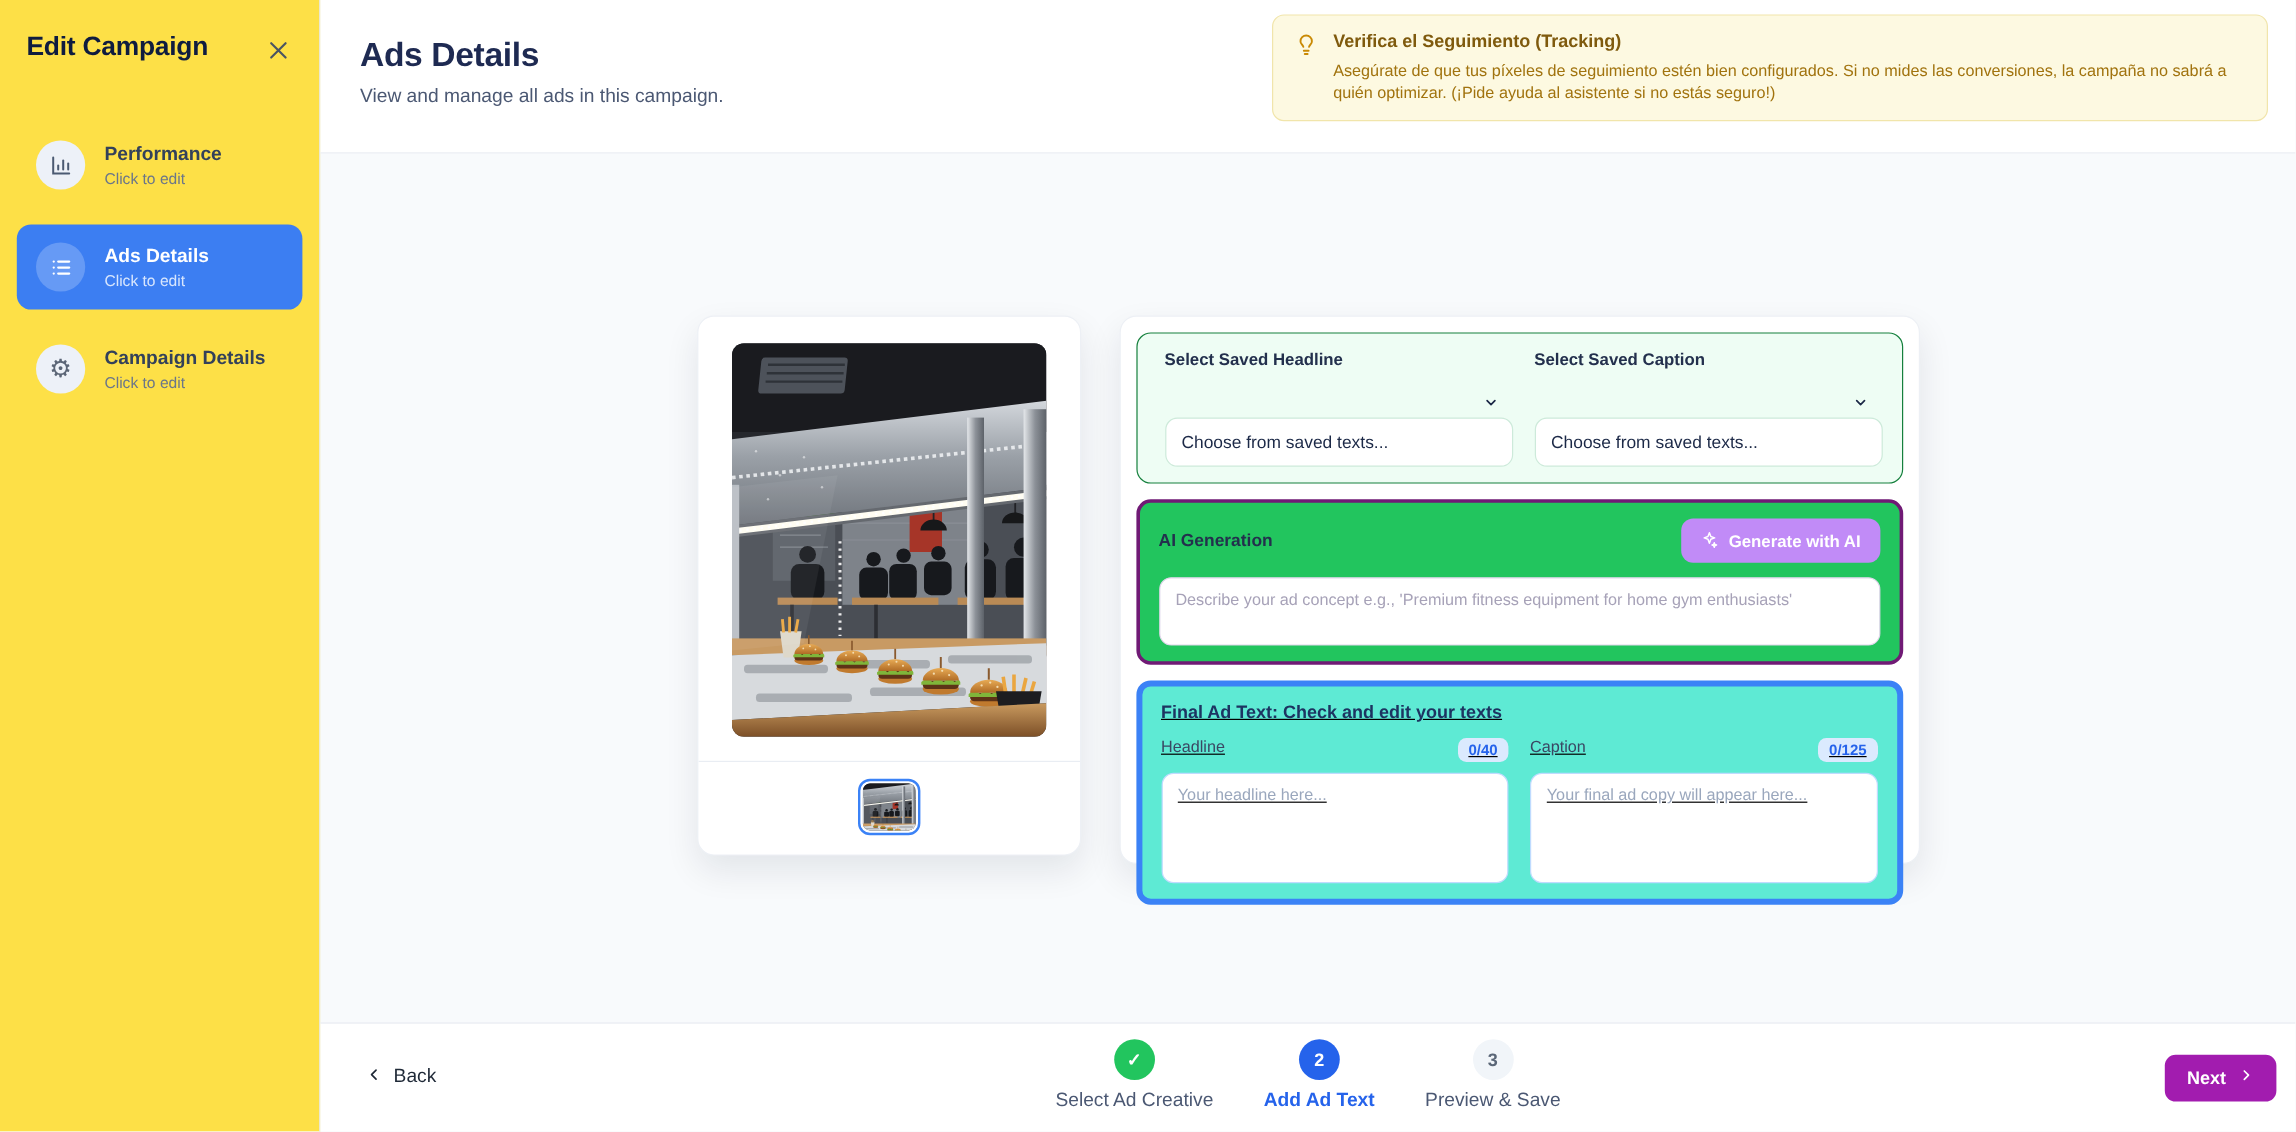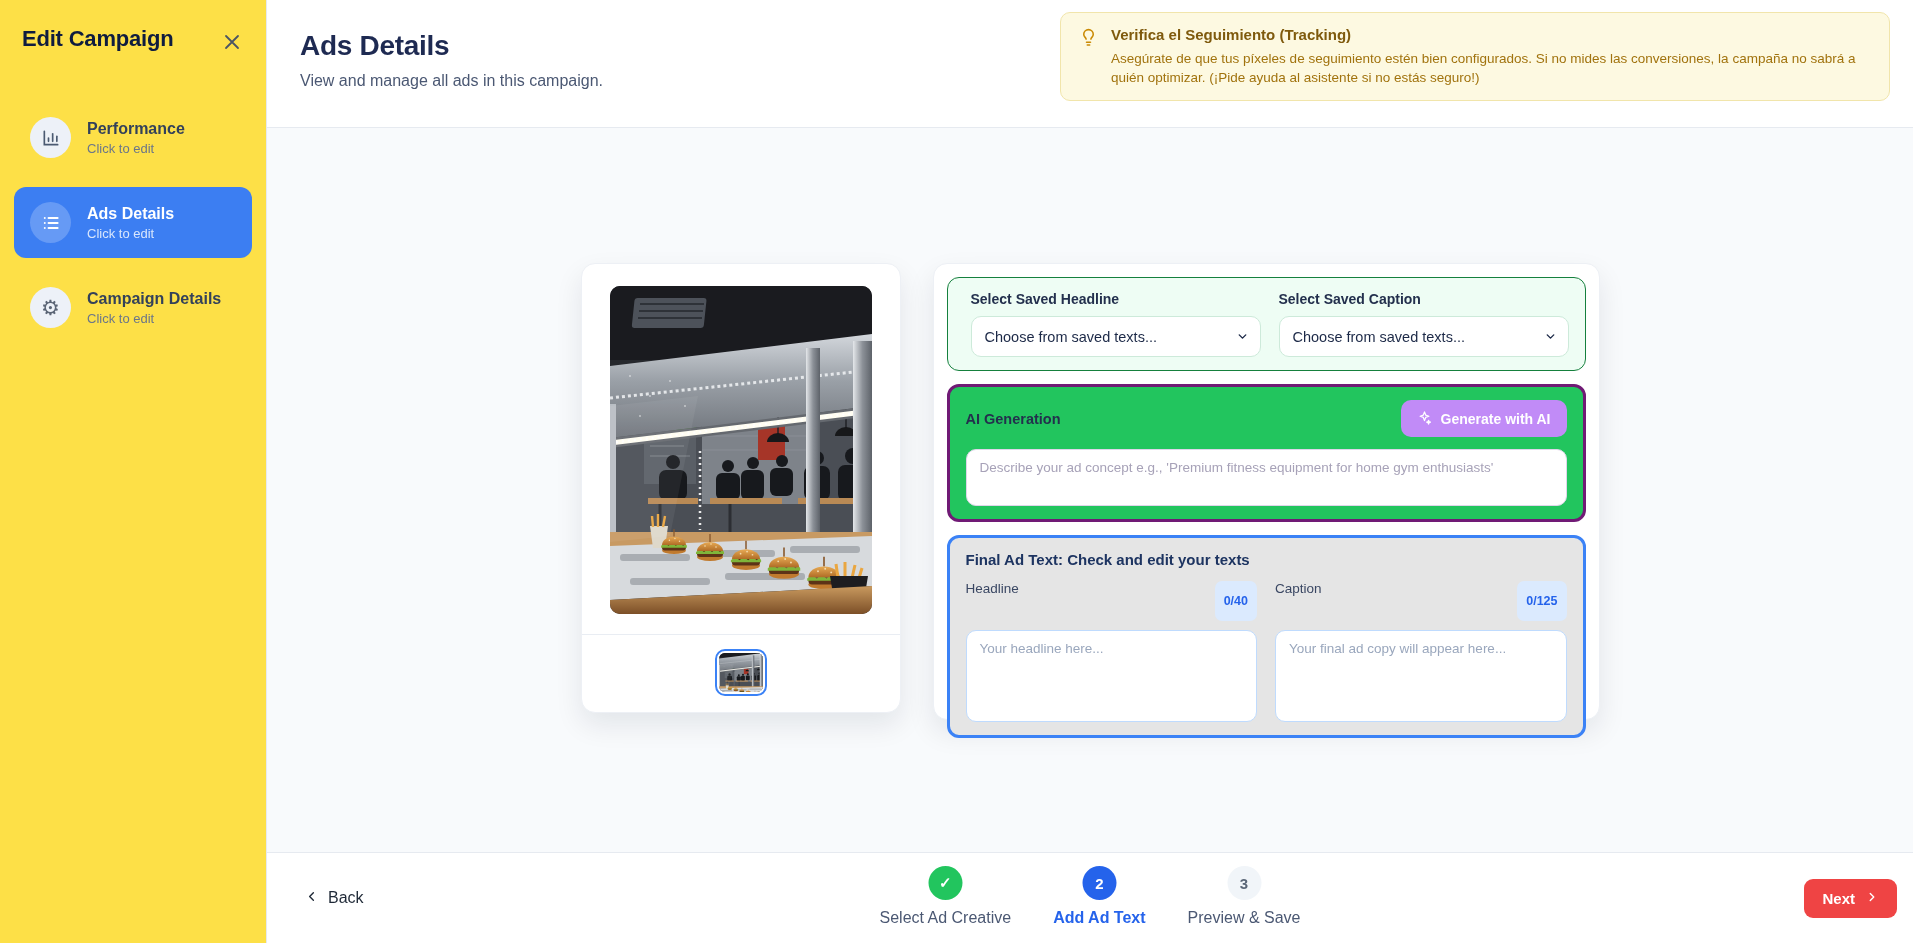--- a/index.html
+++ b/index.html
@@ -49,45 +49,45 @@
   .field-label { font-size:14px; font-weight:bold; color:#23304d; margin-bottom:9px; }
   .select-wrap { position:relative; }
   .select-wrap select { width:100%; height:41px; appearance:none; -webkit-appearance:none; background:#fff; border:1px solid #cdeada; border-radius:10px; padding:0 30px 0 13px; font-size:14.5px; color:#1c2947; font-family:inherit; cursor:pointer; }
   .select-chevron { position:absolute; right:12px; top:13px; pointer-events:none; }
 
   .section-purple { background:#22c55e; border:3px solid #701a75; }
   .purple-head { display:flex; justify-content:space-between; align-items:center; margin-bottom:12px; }
   .ai-label { font-size:14.5px; font-weight:bold; color:#23304d; }
   .ai-btn { display:flex; align-items:center; gap:9px; background:#c18bf7; border:none; border-radius:10px; color:#fff; font-size:14px; font-weight:bold; padding:0 16px; height:37px; cursor:pointer; font-family:inherit; }
   textarea { width:100%; background:#fff; border-radius:10px; padding:10px 13px; font-size:13.5px; font-family:inherit; color:#1c2947; resize:none; display:block; }
-  textarea::placeholder, select { outline:none; }
+  textarea::placeholder, select { outline:none;margin-top:32px; }
   .ai-textarea { height:57px; border:1px solid #dfd6ea; }
   .ai-textarea::placeholder { color:#a7a2b8; }
 
-  .section-blue { background:#e5e5e5; border:3px solid #3b82f6; flex:1; }
+  .section-blue { background:#5eead4; border:5px solid #3b82f6; flex:1;text-decoration:underline; }
   .final-title { font-size:15px; font-weight:bold; color:#1d3461; margin-bottom:13px; }
   .final-grid { display:grid; grid-template-columns:1fr 1fr; column-gap:18px; }
   .count-row { display:flex; justify-content:space-between; align-items:flex-start; margin-bottom:9px; }
   .count-label { font-size:13.5px; color:#3a4763; }
-  .count-badge { background:#dbeafe; color:#2563eb; font-size:12.5px; font-weight:bold; border-radius:7px; padding:13px 9px; }
+  .count-badge { background:#dbeafe; color:#2563eb; font-size:12.5px; font-weight:bold; border-radius:7px; padding:3px 9px; }
   .final-textarea { height:92px; border:1px solid #bfdbfe; }
   .final-textarea::placeholder { color:#9aa7bd; }
 
   
   .footer { height:91px; background:#fff; border-top:1px solid #e6eaf0; display:flex; align-items:center; justify-content:space-between; padding:0 16px 0 37px; position:relative; flex-shrink:0; }
   .back-btn { display:flex; align-items:center; gap:9px; background:none; border:none; font-size:16px; color:#1f2937; cursor:pointer; font-family:inherit; }
   .steps { position:absolute; left:50%; top:13px; transform:translateX(-50%); display:flex; gap:42px; }
   .step { display:flex; flex-direction:column; align-items:center; gap:9px; cursor:pointer; }
   .step-circle { width:34px; height:34px; border-radius:50%; display:flex; align-items:center; justify-content:center; font-size:15px; font-weight:bold; }
   .step.done .step-circle { background:#22c55e; color:#fff; }
   .step.active .step-circle { background:#2563eb; color:#fff; }
   .step.upcoming .step-circle { background:#f1f5f9; color:#5b6778; }
   .step-label { font-size:16px; color:#4b5873; }
   .step.active .step-label { color:#2563eb; font-weight:bold; }
-  .next-btn { display:flex; align-items:center; gap:10px; background:#ef4444; border:none; border-radius:9px; color:#fff; font-size:15px; font-weight:bold; padding:0 18px; height:39px; cursor:pointer; font-family:inherit; }
+  .next-btn { display:flex; align-items:center; gap:10px; background:#a21caf; border:none; border-radius:9px; color:#fff; font-size:15px; font-weight:bold; padding:0 18px; height:39px; cursor:pointer; font-family:inherit; }
 </style>
 </head>
 <body>
 
 <svg width="0" height="0" style="position:absolute" aria-hidden="true">
   <defs>
     <linearGradient id="steel" x1="0" y1="0" x2="0" y2="1">
       <stop offset="0" stop-color="#d3d7dc"></stop>
         <stop offset=".45" stop-color="#9aa0a7"></stop>
         <stop offset="1" stop-color="#6f747b"></stop>

